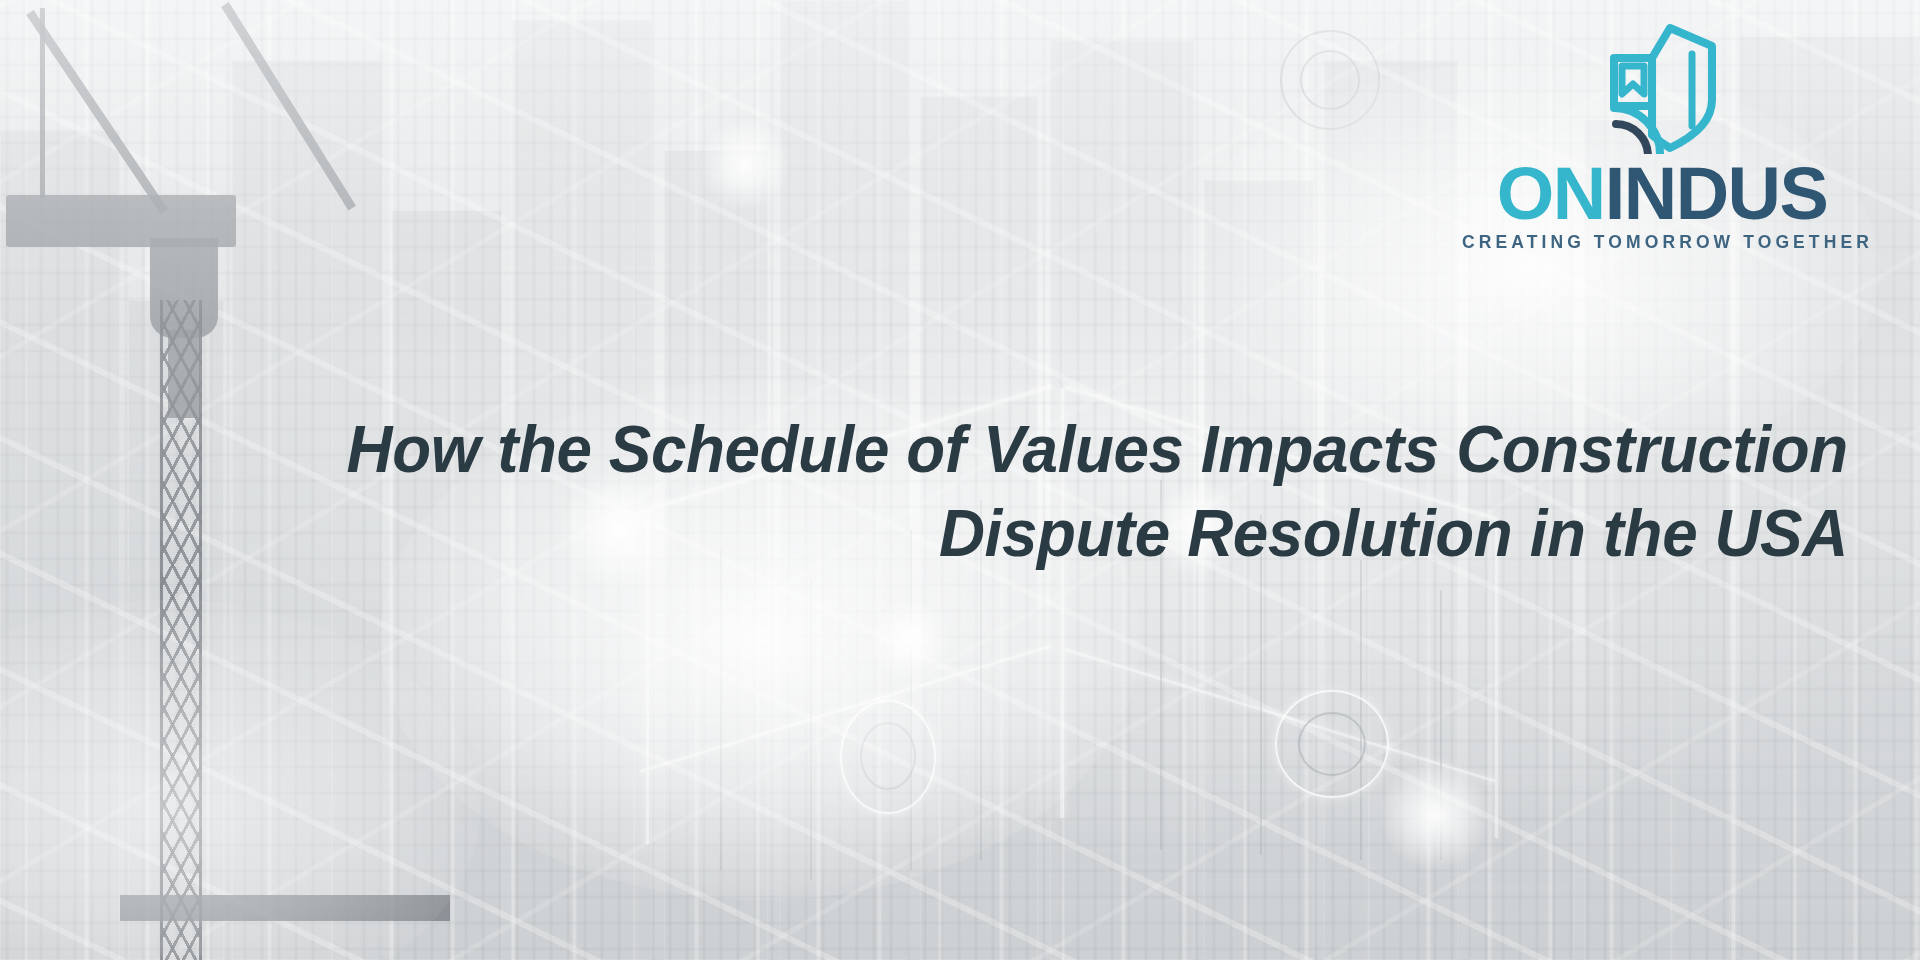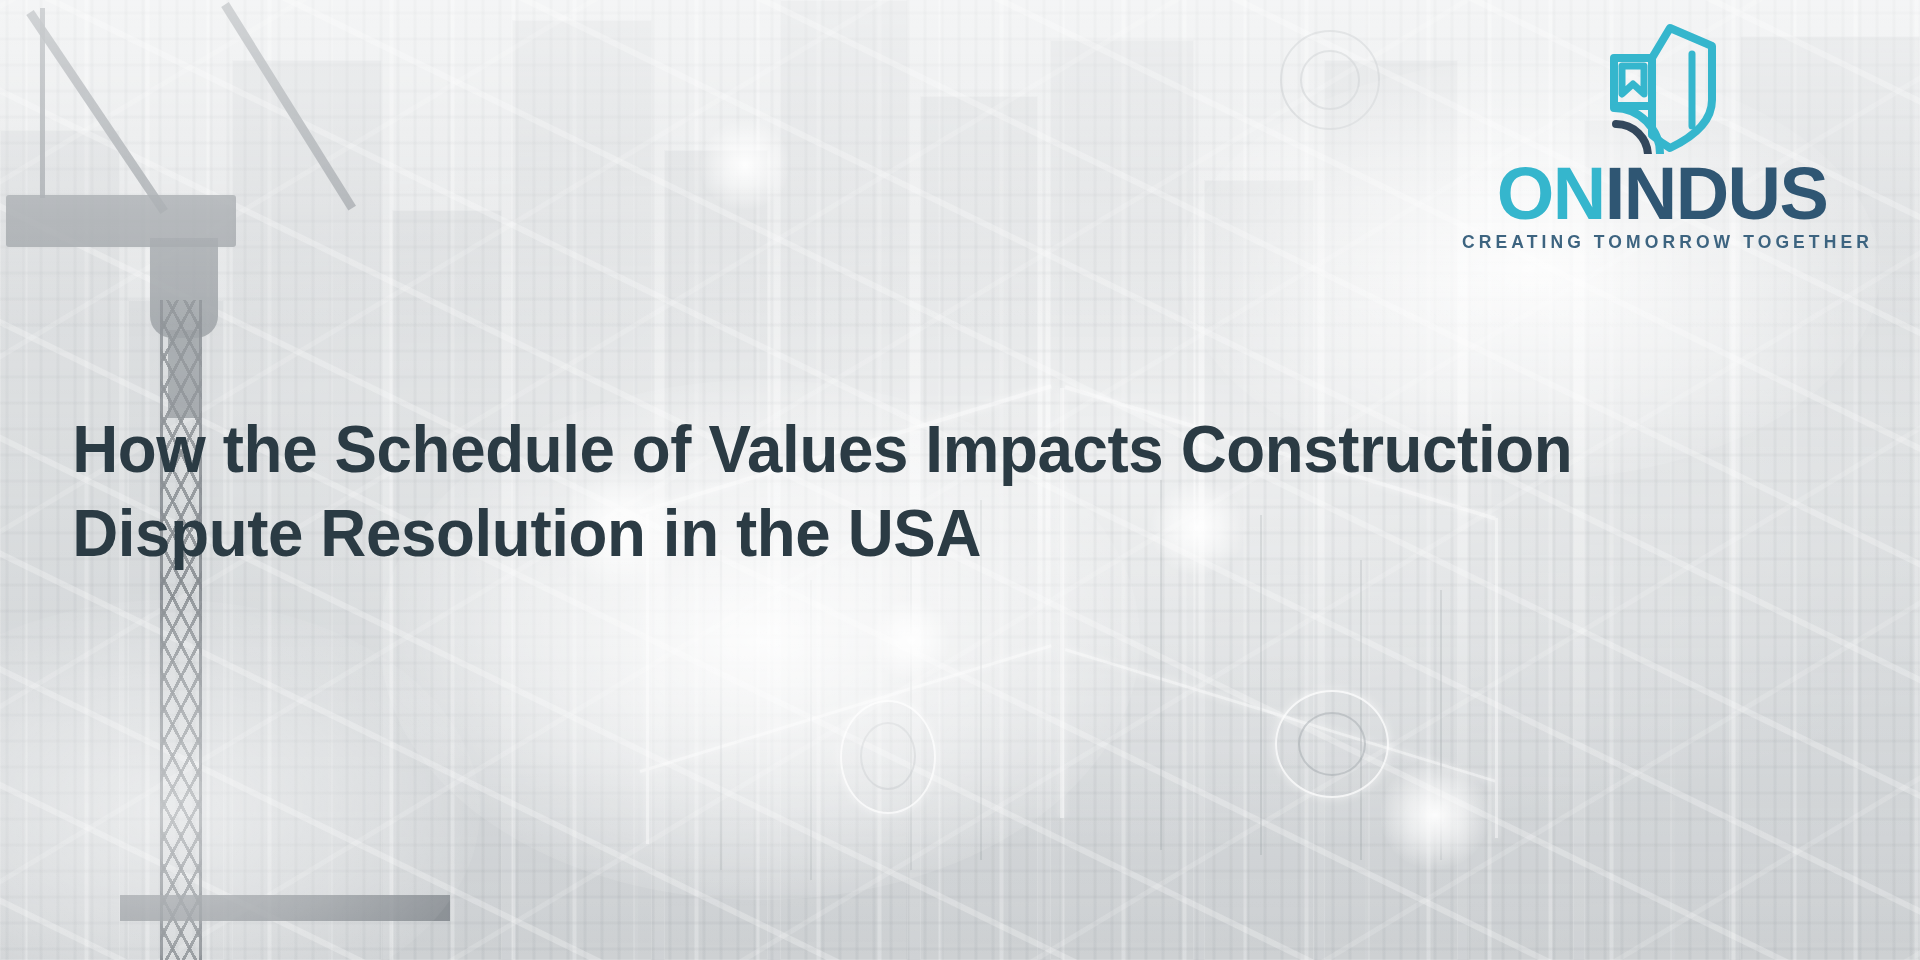--- a/index.html
+++ b/index.html
@@ -198,23 +198,24 @@
     white-space: nowrap;
   }
 
   
   #headline {
     position: absolute;
     left: 0;
     right: 0;
     top: 415px;
     z-index: 6;
-    text-align: left;
+    text-align: right;
     padding: 0 40px;
     box-sizing: border-box;
+    font-style: italic;
   }
   #headline .line {
     font-family: "Liberation Sans Narrow", "Liberation Sans", sans-serif;
     font-weight: bold;
     font-size: 66px;
     line-height: 1.06;
     color: #2b3b44;
     letter-spacing: -0.4px;
     transform: scaleX(.965);
     transform-origin: center;

